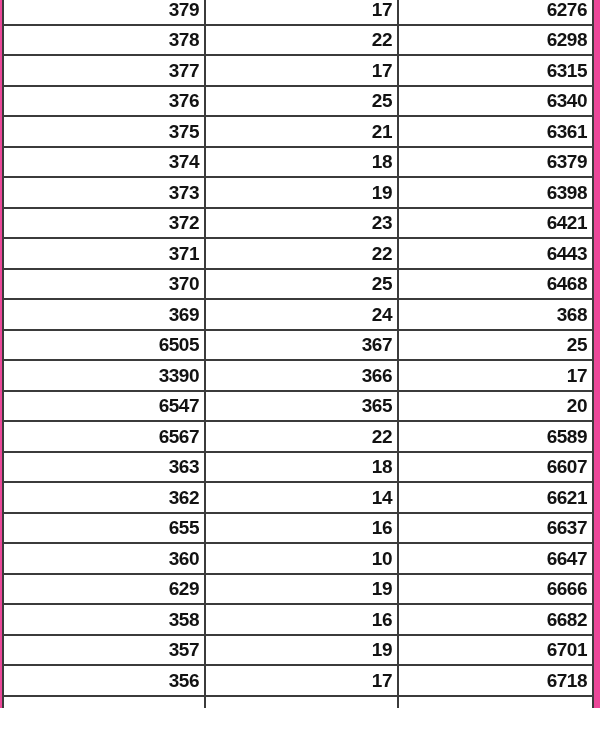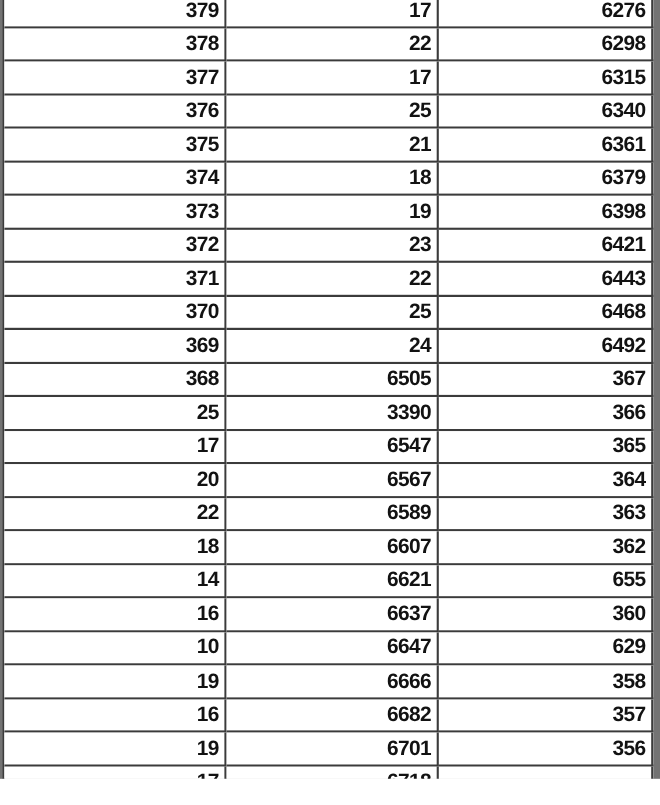--- a/index.html
+++ b/index.html
@@ -9,21 +9,21 @@
     height: 732px;
     overflow: hidden;
     background: #ffffff;
     font-family: "Liberation Sans", "DejaVu Sans", sans-serif;
   }
   .viewport {
     position: relative;
     width: 600px;
     height: 708px;
     overflow: hidden;
-    background: #737373;
+    background: #ec4899;
   }
   .grid {
     position: absolute;
     left: 2px;
     top: -5px;
     display: grid;
     grid-template-columns: 202px 193px 195px;
     grid-auto-rows: 30.5px;
     border-left: 2px solid #3b3b3b;
     background: #ffffff;
@@ -74,33 +74,31 @@
       <div class="cell">23</div>
       <div class="cell">6421</div>
       <div class="cell">371</div>
       <div class="cell">22</div>
       <div class="cell">6443</div>
       <div class="cell">370</div>
       <div class="cell">25</div>
       <div class="cell">6468</div>
       <div class="cell">369</div>
       <div class="cell">24</div>
-      <div class="cell">6492</div>
       <div class="cell">368</div>
       <div class="cell">6505</div>
       <div class="cell">367</div>
       <div class="cell">25</div>
       <div class="cell">3390</div>
       <div class="cell">366</div>
       <div class="cell">17</div>
       <div class="cell">6547</div>
       <div class="cell">365</div>
       <div class="cell">20</div>
       <div class="cell">6567</div>
-      <div class="cell">364</div>
       <div class="cell">22</div>
       <div class="cell">6589</div>
       <div class="cell">363</div>
       <div class="cell">18</div>
       <div class="cell">6607</div>
       <div class="cell">362</div>
       <div class="cell">14</div>
       <div class="cell">6621</div>
       <div class="cell">655</div>
       <div class="cell">16</div>

